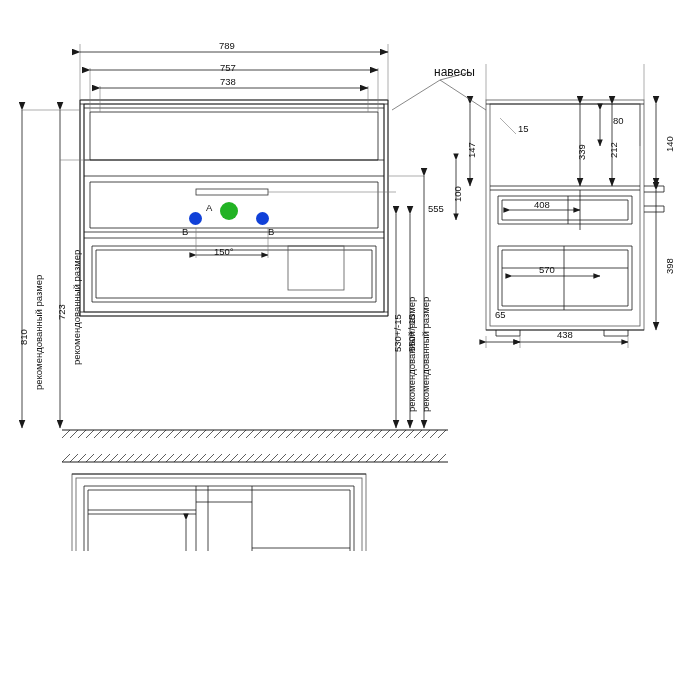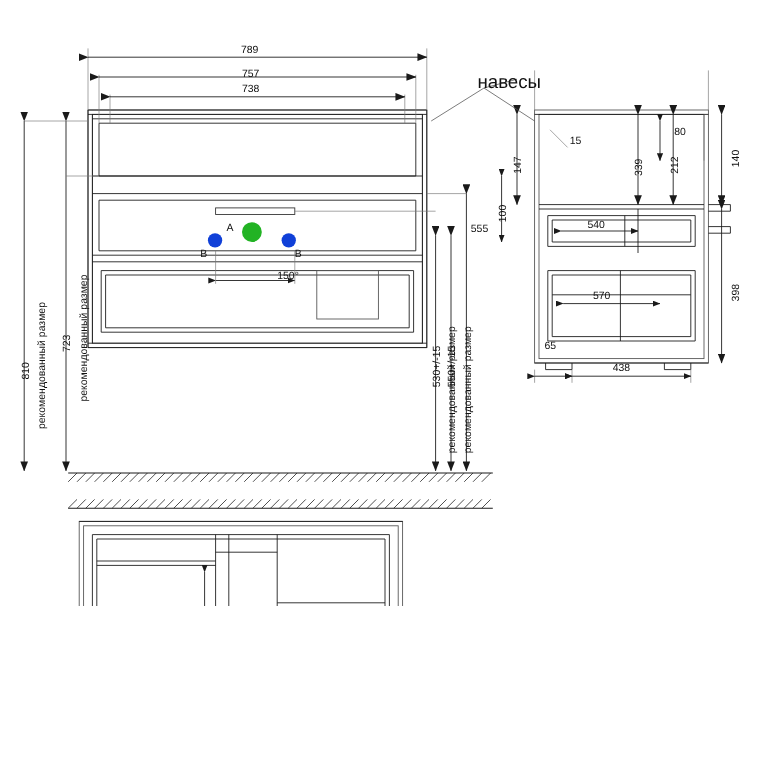--- a/index.html
+++ b/index.html
@@ -1,19 +1,19 @@
 <!DOCTYPE html>
 <html><head>
 <meta charset="utf-8">
 <style>
   html,body{margin:0;padding:0;}
   body{width:700px;height:700px;background:#ffffff;font-family:"Liberation Sans",sans-serif;}
   #root{position:relative;width:700px;height:551px;overflow:hidden;}
   .lbl{position:absolute;font-size:9.5px;color:#111;white-space:nowrap;line-height:1;}
-  .lbl.big{font-size:17px;}
+  .lbl.big{font-size:12px;}
   .vlbl{position:absolute;font-size:9.5px;color:#111;white-space:nowrap;line-height:1;
         transform-origin:0 0;transform:rotate(-90deg);}
   .dot{position:absolute;border-radius:50%;}
   svg.ov{position:absolute;left:0;top:0;width:700px;height:700px;pointer-events:none;}
   .legend{position:absolute;font-size:11px;color:#111;white-space:nowrap;}
 </style>
 </head>
 <body>
 
 <div id="root">
@@ -188,39 +188,39 @@
   <div class="vlbl" style="left:34px;top:390px;">рекомендованный размер</div>
   <div class="vlbl" style="left:57px;top:320px;">723</div>
   <div class="vlbl" style="left:72px;top:365px;">рекомендованный размер</div>
 
   <div class="vlbl" style="left:393px;top:352px;">530+/-15</div>
   <div class="vlbl" style="left:407px;top:412px;">рекомендованный размер</div>
   <div class="vlbl" style="left:407px;top:352px;">550+/-15</div>
   <div class="vlbl" style="left:421px;top:412px;">рекомендованный размер</div>
 
   <div class="lbl" style="left:428px;top:204px;">555</div>
-  <div class="lbl" style="left:214px;top:247px;margin-left:38px;">150°</div>
+  <div class="lbl" style="left:214px;top:247px;">150°</div>
 
   <div class="dot" style="left:220px;top:202px;width:18px;height:18px;background:#22b324;"></div>
   <div class="dot" style="left:189px;top:212px;width:13px;height:13px;background:#1040d8;"></div>
   <div class="dot" style="left:256px;top:212px;width:13px;height:13px;background:#1040d8;"></div>
   <div class="lbl" style="left:206px;top:203px;">A</div>
   <div class="lbl" style="left:182px;top:227px;">B</div>
   <div class="lbl" style="left:268px;top:227px;">B</div>
 
   <div class="lbl big" style="left:434px;top:66px;">навесы</div>
   <div class="lbl" style="left:518px;top:124px;">15</div>
   <div class="lbl" style="left:613px;top:116px;">80</div>
   <div class="vlbl" style="left:665px;top:152px;">140</div>
   <div class="vlbl" style="left:665px;top:274px;">398</div>
   <div class="vlbl" style="left:577px;top:160px;">339</div>
   <div class="vlbl" style="left:609px;top:158px;">212</div>
   <div class="vlbl" style="left:467px;top:158px;">147</div>
   <div class="vlbl" style="left:453px;top:202px;">100</div>
-  <div class="lbl" style="left:534px;top:200px;">540</div>
+  <div class="lbl" style="left:534px;top:200px;">408</div>
   <div class="lbl" style="left:539px;top:265px;">570</div>
   <div class="lbl" style="left:495px;top:310px;">65</div>
   <div class="lbl" style="left:557px;top:330px;">438</div>
 
   <div class="vlbl" style="left:183px;top:570px;">306</div>
   <div class="lbl" style="left:218px;top:596px;">211</div>
 
 
 </div>
 

